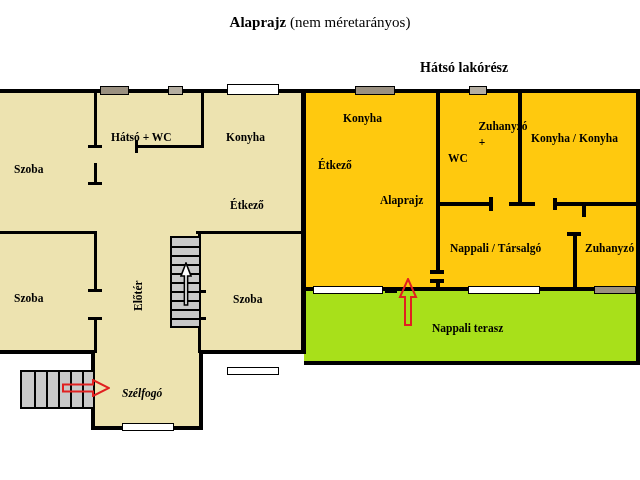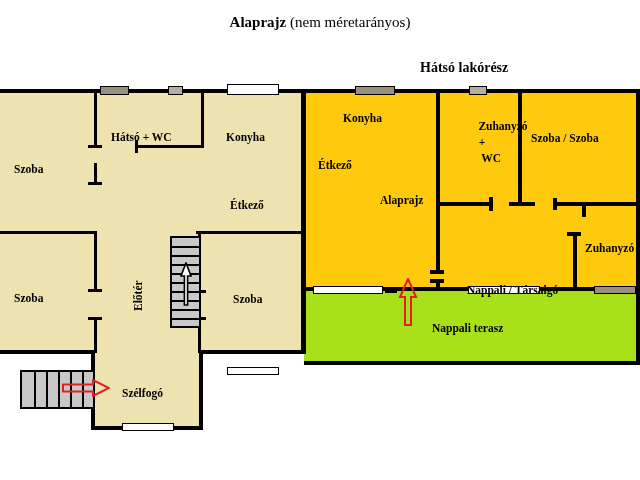--- a/index.html
+++ b/index.html
@@ -185,28 +185,28 @@
     <polygon points="10,1 18,19 13,19 13,47 7,47 7,19 2,19" fill="none" stroke="#e02020" stroke-width="2"></polygon>
   </svg>
 
   <div class="lbl" style="left:14px;top:163px;">Szoba</div>
   <div class="lbl" style="left:111px;top:131px;">Hátsó + WC</div>
   <div class="lbl" style="left:226px;top:131px;">Konyha</div>
   <div class="lbl" style="left:230px;top:199px;">Étkező</div>
   <div class="lbl" style="left:14px;top:292px;">Szoba</div>
   <div class="lbl vert" style="left:132px;top:311px;">Előtér</div>
   <div class="lbl" style="left:233px;top:293px;">Szoba</div>
-  <div class="lbl" style="left:122px;top:387px;">Szélfogó</div>
+  <div class="lbl" style="left:122px;top:387px;font-style:italic;">Szélfogó</div>
 
   <div class="lbl" style="left:343px;top:112px;">Konyha</div>
   <div class="lbl" style="left:318px;top:159px;">Étkező</div>
   <div class="lbl" style="left:380px;top:194px;">Alaprajz</div>
 
   <div class="lbl ctr" style="left:473px;top:120px;width:60px;">Zuhanyzó</div>
   <div class="lbl ctr" style="left:452px;top:136px;width:60px;">+</div>
-  <div class="lbl ctr" style="left:441px;top:152px;width:60px;text-align:right;">WC</div>
-
-  <div class="lbl" style="left:531px;top:132px;">Szoba / Szoba</div>
-  <div class="lbl" style="left:467px;top:242px;margin-top:42px;">Nappali / Társalgó</div>
+  <div class="lbl ctr" style="left:428px;top:152px;width:60px;">WC</div>
+
+  <div class="lbl" style="left:531px;top:132px;">Konyha / Konyha</div>
+  <div class="lbl" style="left:450px;top:242px;">Nappali / Társalgó</div>
   <div class="lbl" style="left:585px;top:242px;">Zuhanyzó</div>
   <div class="lbl" style="left:432px;top:322px;">Nappali terasz</div>
 
 </div>
 
 </body></html>

